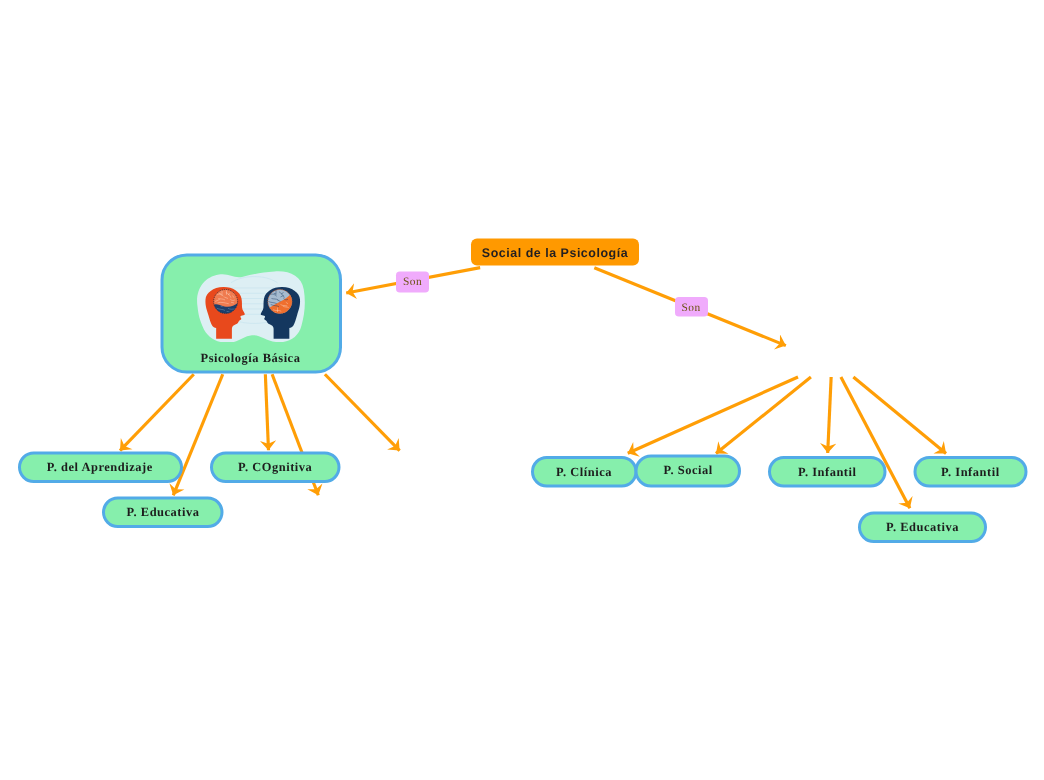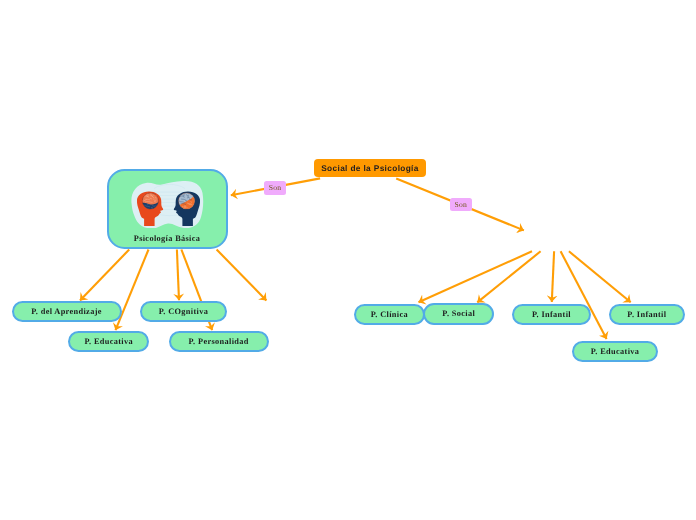--- a/index.html
+++ b/index.html
@@ -152,23 +152,20 @@
 
   <div class="node node-blue" style="left:11.5px;top:301.4px;width:110px;height:20.8px;">
     <span class="label">P. del Aprendizaje</span>
   </div>
   <div class="node node-blue" style="left:140.3px;top:301.4px;width:86.3px;height:20.8px;">
     <span class="label">P. COgnitiva</span>
   </div>
   <div class="node node-blue" style="left:67.9px;top:331.3px;width:81.6px;height:20.9px;">
     <span class="label">P. Educativa</span>
   </div>
-  <div class="node node-blue" style="left:168.6px;top:331.4px;width:100px;height:20.8px;">
-    <span class="label">P. Personalidad</span>
-  </div>
 
   <div class="node node-blue" style="left:353.6px;top:303.7px;width:71.5px;height:21.1px;">
     <span class="label">P. Clínica</span>
   </div>
   <div class="node node-blue" style="left:423.3px;top:303.3px;width:70.9px;height:21.3px;">
     <span class="label">P. Social</span>
   </div>
   <div class="node node-blue" style="left:512.2px;top:303.5px;width:78.6px;height:21.8px;">
     <span class="label">P. Infantil</span>
   </div>

